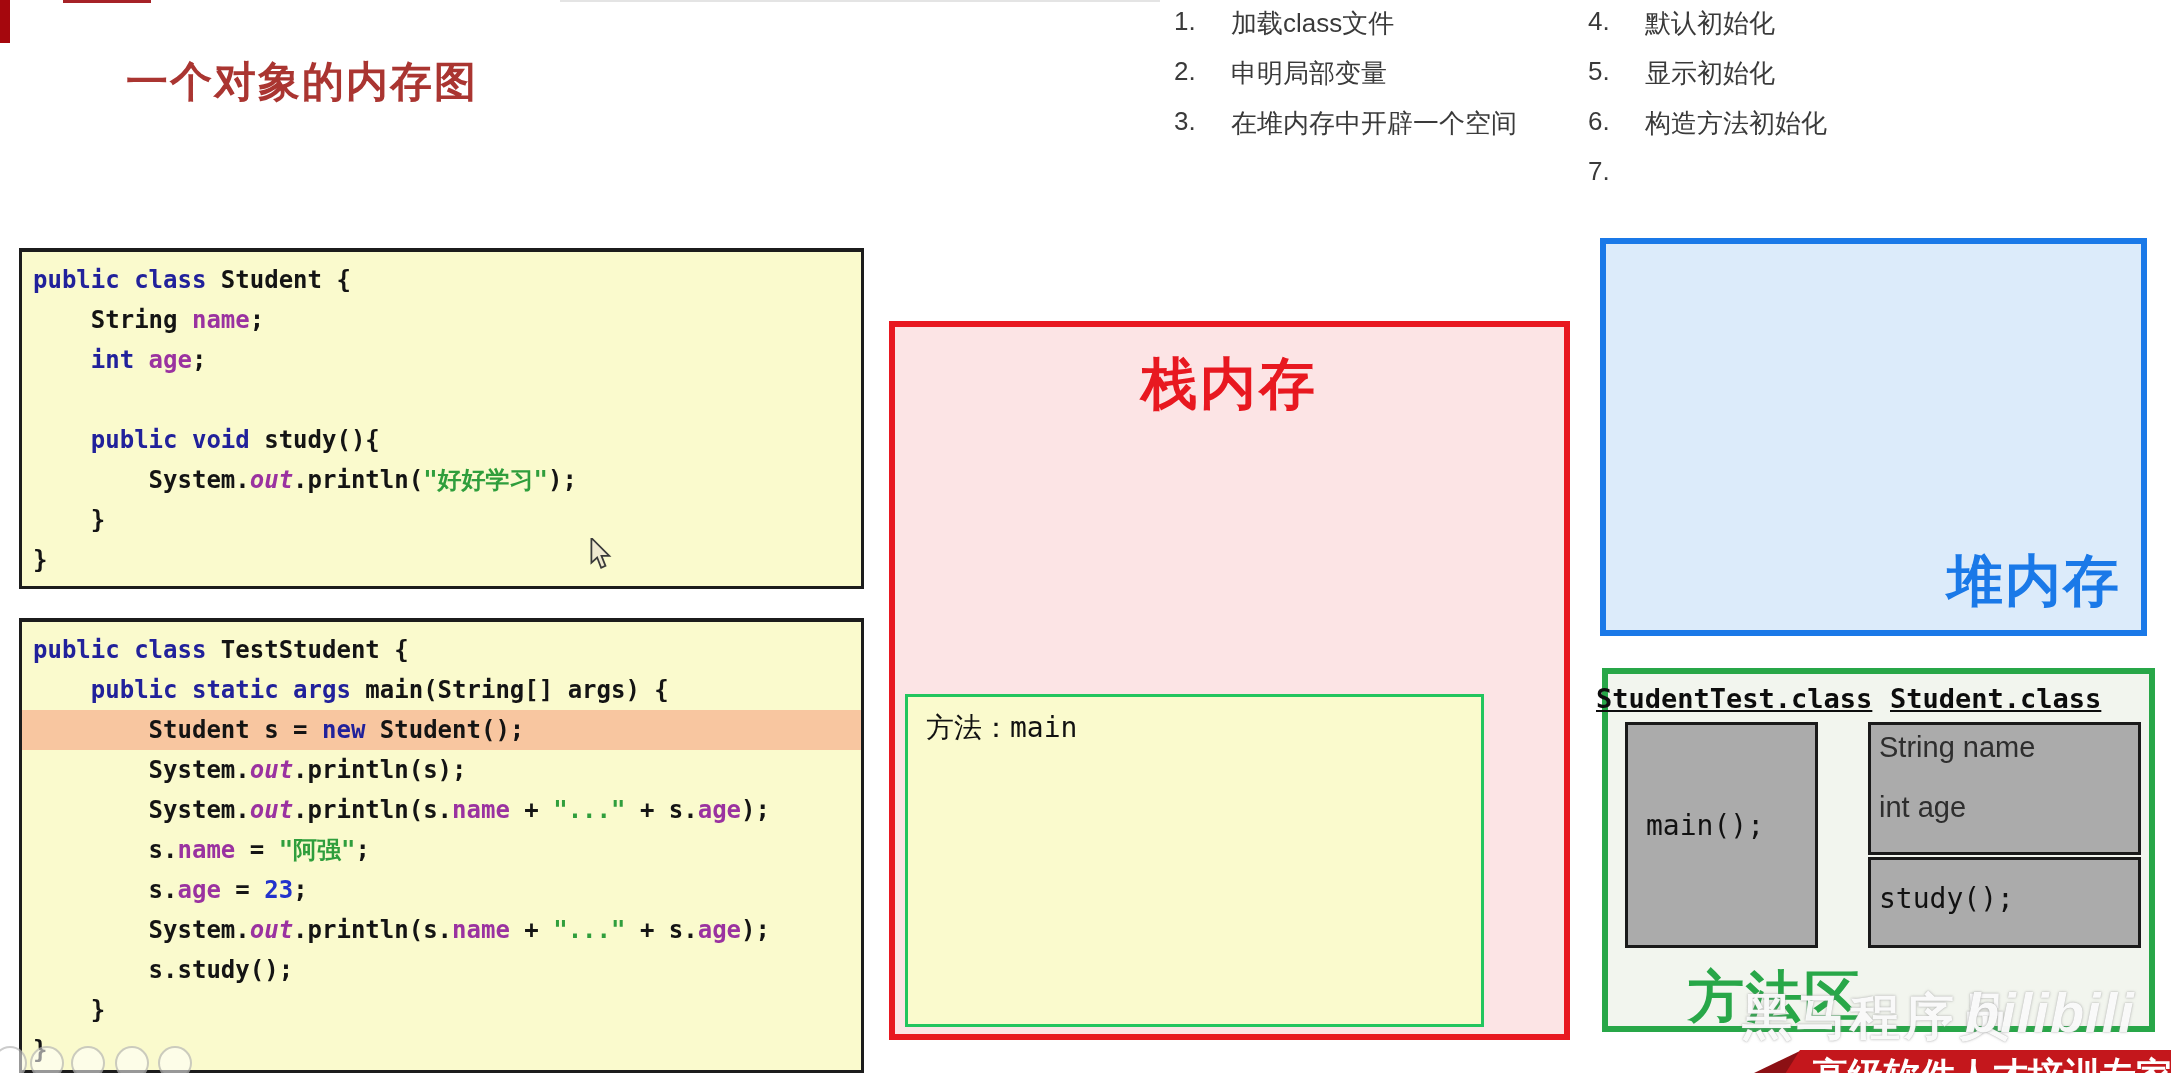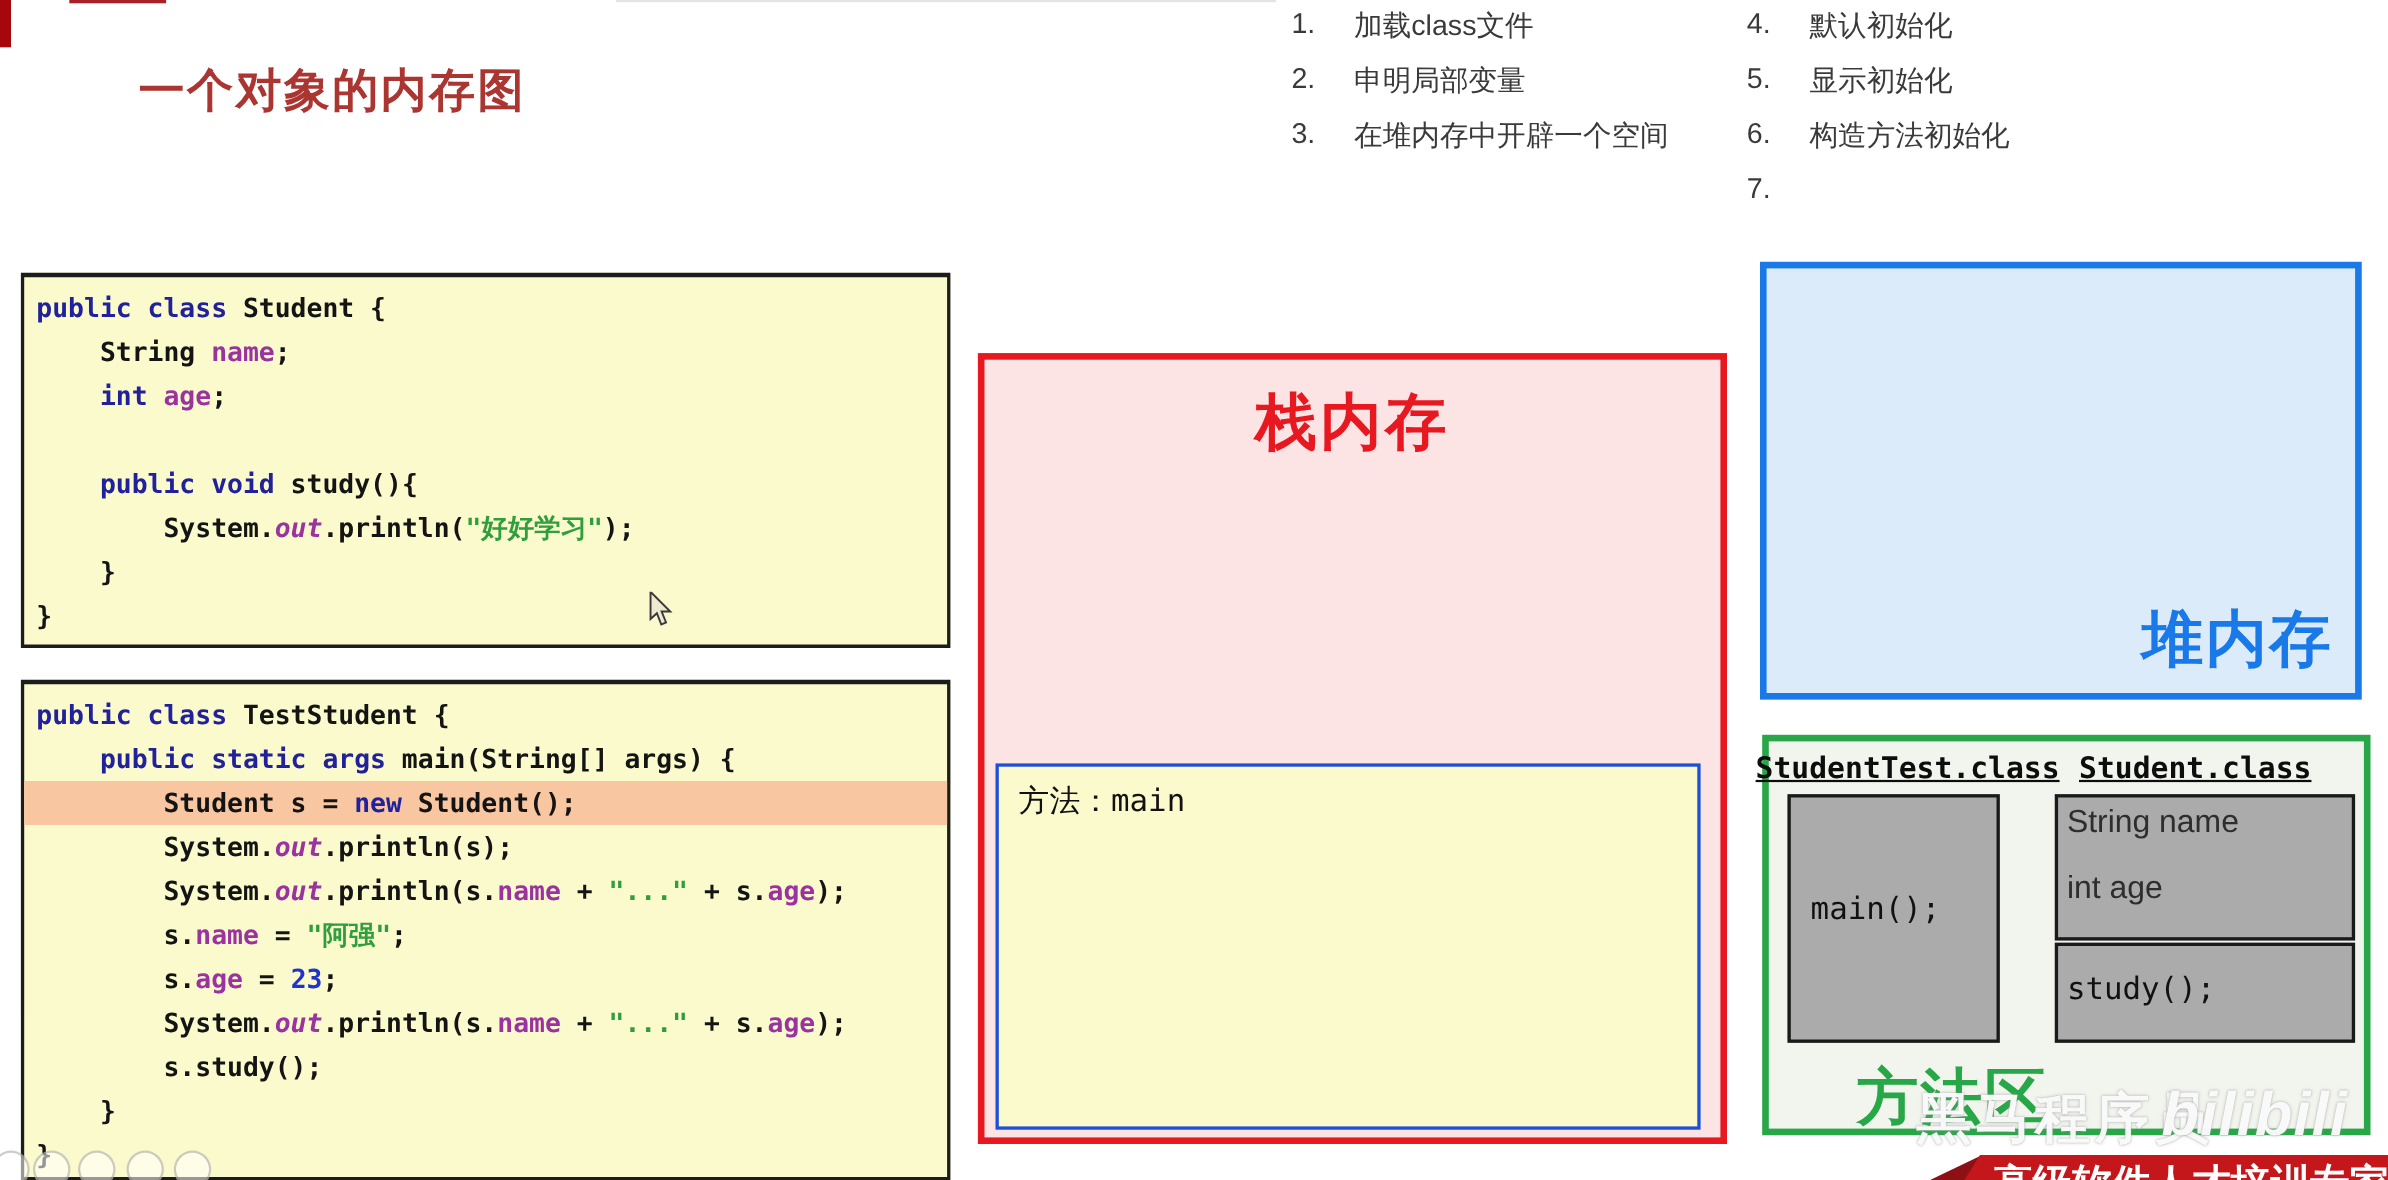--- a/index.html
+++ b/index.html
@@ -46,22 +46,22 @@
   .out { color:var(--field-purple,#9a32a0); font-style:italic; }
 
   
   .stack-box {
     position:absolute; left:889px; top:321px; width:681px; height:719px;
     background:var(--stack-fill,#fce4e5); border:6px solid var(--stack-red,#e81820);
     text-align:center;
   }
   .stack-label { margin-top:20px; font-size:56px; font-weight:bold; color:var(--stack-red,#e81820); letter-spacing:3px; }
   .frame-box {
-    position:absolute; left:905px; top:694px; width:641px; height:333px;
-    background:var(--code-bg,#fafacd); border:3px solid #1d4ed8;
+    position:absolute; left:905px; top:694px; width:579px; height:333px;
+    background:var(--code-bg,#fafacd); border:3px solid #22c55e;
   }
   .frame-label { position:absolute; left:18px; top:12px; font-family:"DejaVu Sans Mono", monospace; font-size:28px; color:#111; }
 
   .heap-box {
     position:absolute; left:1600px; top:238px; width:547px; height:398px;
     background:var(--heap-fill,#dcebfa); border:6px solid var(--heap-blue,#1a79e8);
   }
   .heap-label { position:absolute; right:20px; bottom:10px; font-size:56px; font-weight:bold; color:var(--heap-blue,#1a79e8); letter-spacing:2px; }
 
   .method-box {

